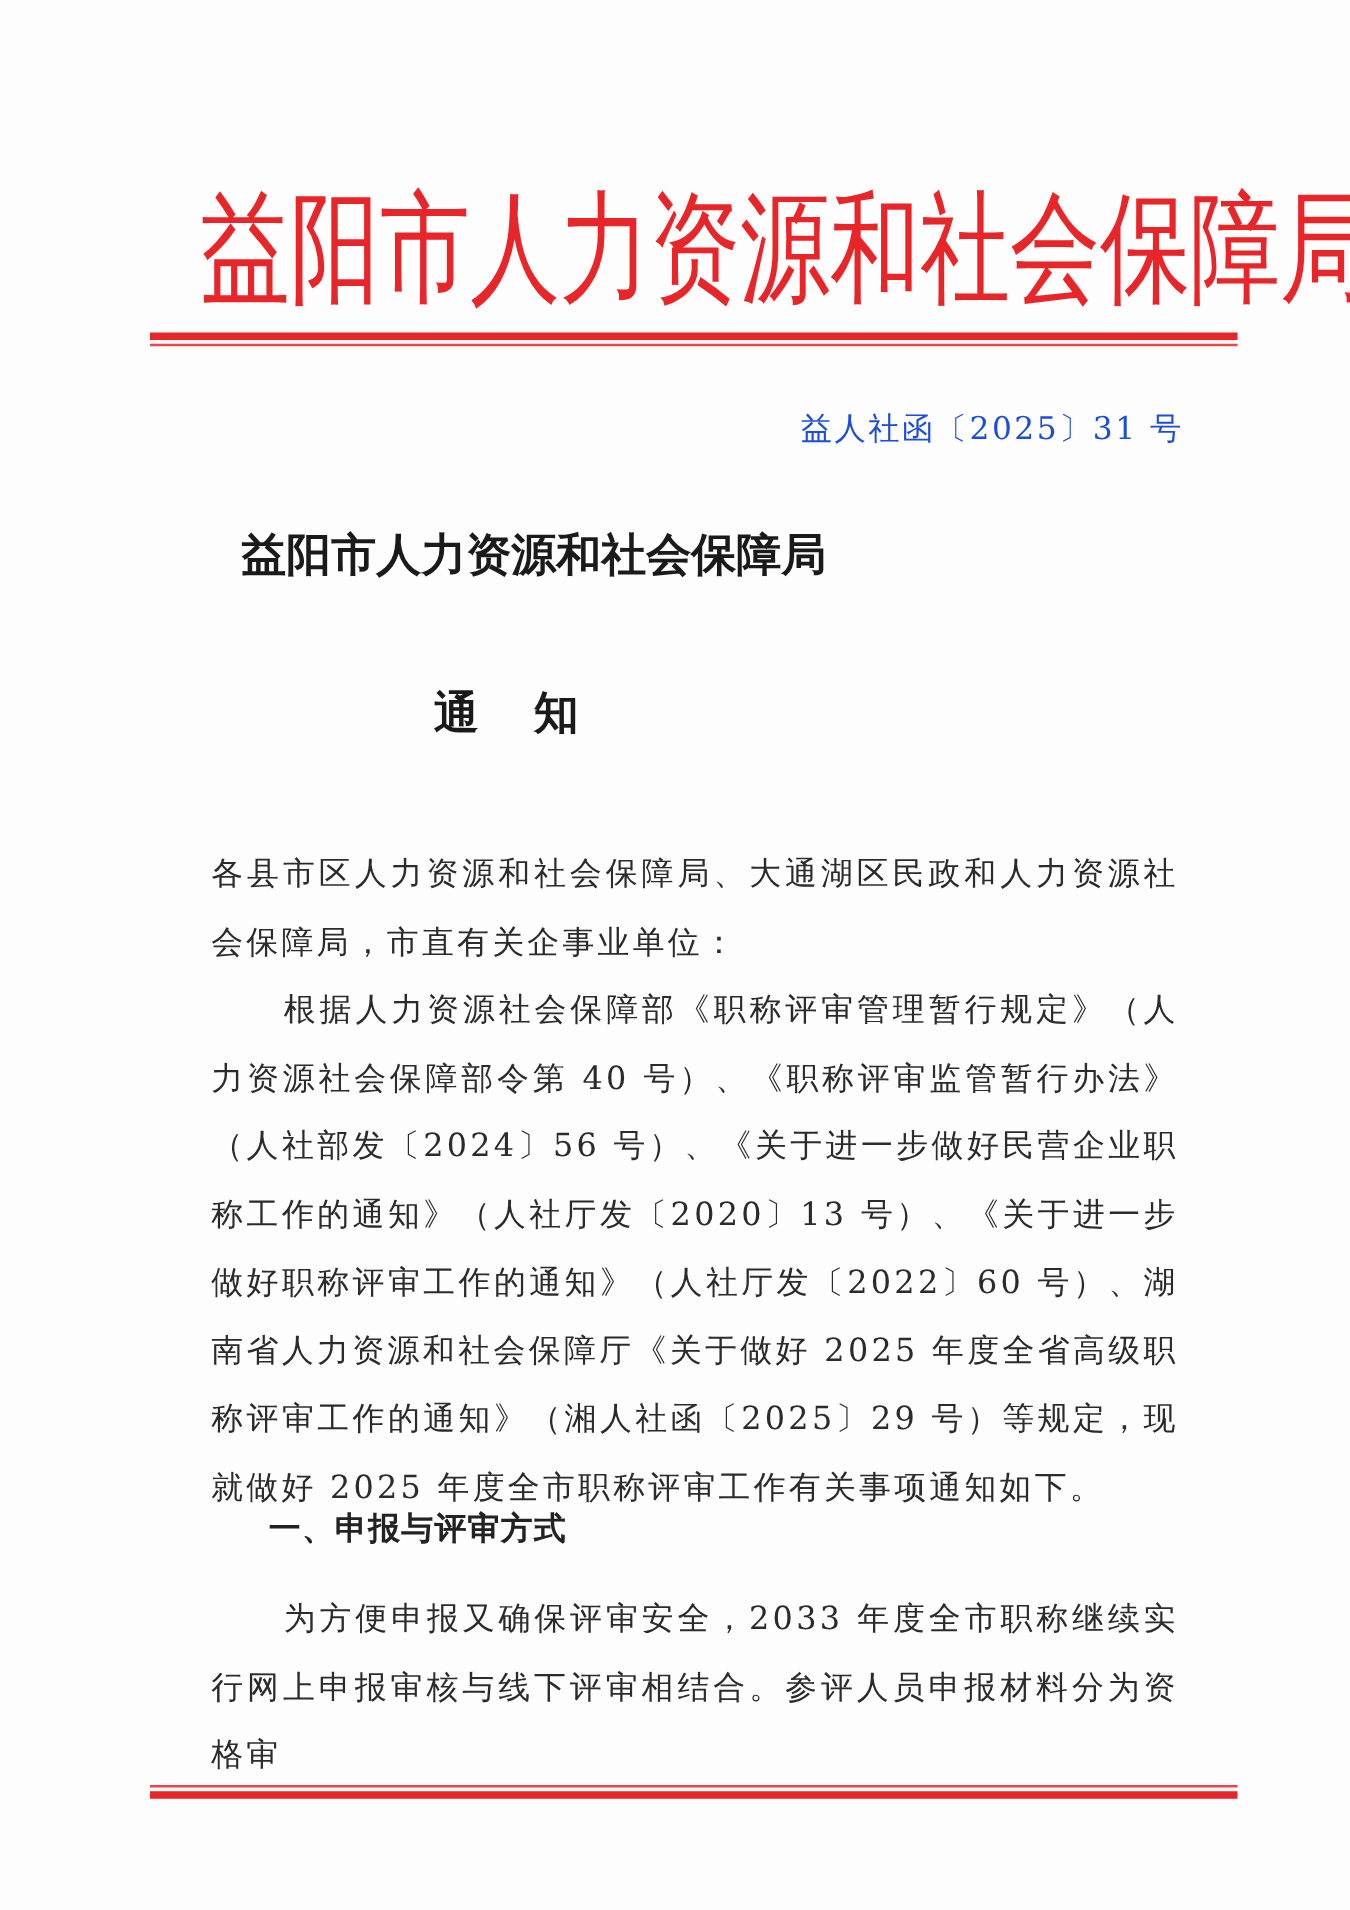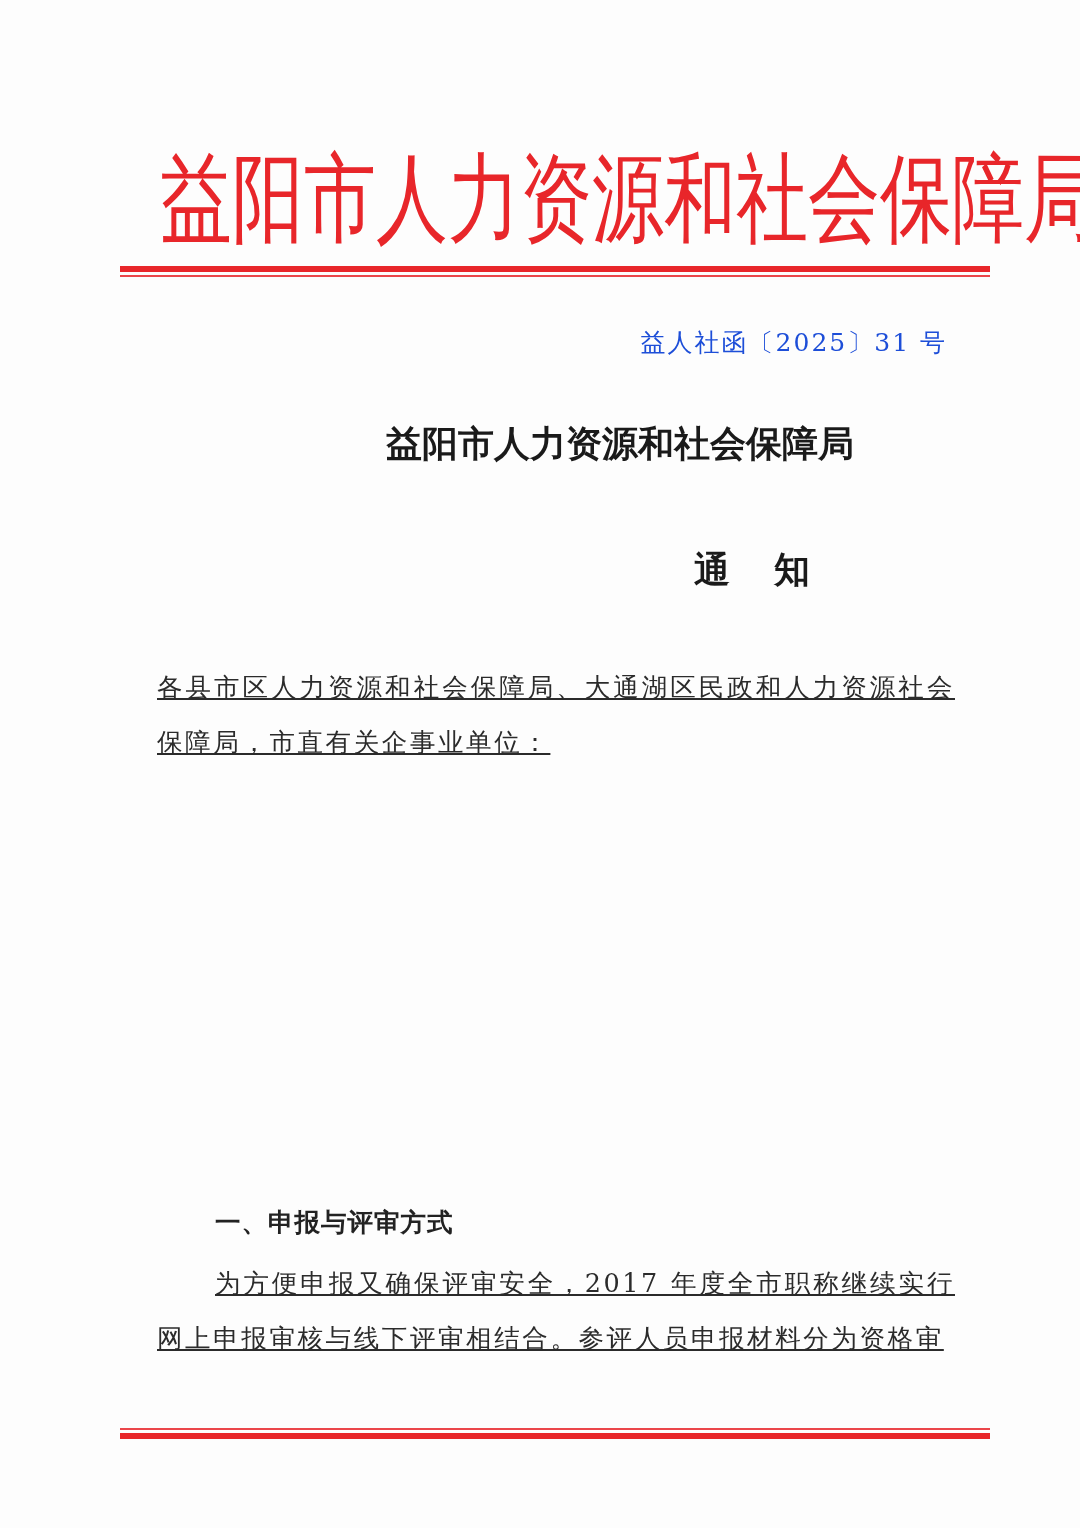--- a/index.html
+++ b/index.html
@@ -16,29 +16,29 @@
   .rule { position:absolute; left:120px; width:870px; }
   .rule .thick { height:6px; background:var(--red); }
   .rule .thin { height:2px; background:var(--red); opacity:0.85; }
   .rule .gap { height:3px; }
   .rule-top { top:266px; }
   .rule-bottom { top:1428px; }
 
   .docno { position:absolute; right:133px; top:326px; font-size:25px; color:#1d4ed8;
            letter-spacing:2px; }
 
-  .title { position:absolute; left:0; width:854px; text-align:right; font-weight:bold;
+  .title { position:absolute; left:0; width:854px; text-align:center; font-weight:bold;
            font-family:"DejaVu Serif", serif; color:#1a1a1a; font-size:36px; }
   .title-1 { top:420px; }
   .title-2 { top:484px; }
   .title-3 { top:546px; letter-spacing:44px; box-sizing:border-box; }
 
   .body { position:absolute; left:157px; width:798px; font-size:25.5px; line-height:54.5px;
           color:#2b2b2b; letter-spacing:2.6px; }
-  .body p { margin:0; text-align:justify; text-align-last:left;text-decoration:underline; }
+  .body p { margin:12px; text-align:justify; text-align-last:left; }
   .salutation { top:660px; }
   .para1 { top:769px; }
   .para1 p { text-indent:58px; }
   .heading-1 { position:absolute; left:215px; top:1205px; font-size:25.5px; font-weight:bold;
                font-family:Liberation Serif, serif; color:#222; letter-spacing:1px; }
   .para2 { top:1256px; }
   .para2 p { text-indent:58px; }
 </style>
 </head>
 <body>
@@ -69,25 +69,28 @@
 
   <div class="docno">益人社函〔2025〕31 号</div>
 
   <div class="title title-1">益阳市人力资源和社会保障局</div>
   <div class="title title-3">通知</div>
 
   <div class="body salutation">
     <p>各县市区人力资源和社会保障局、大通湖区民政和人力资源社会保障局，市直有关企事业单位：</p>
   </div>
 
+  <div class="body para1">
+    <p>根据人力资源社会保障部《职称评审管理暂行规定》（人力资源社会保障部令第 40 号）、《职称评审监管暂行办法》（人社部发〔2024〕56 号）、《关于进一步做好民营企业职称工作的通知》（人社厅发〔2020〕13 号）、《关于进一步做好职称评审工作的通知》（人社厅发〔2022〕60 号）、湖南省人力资源和社会保障厅《关于做好 2025 年度全省高级职称评审工作的通知》（湘人社函〔2025〕29 号）等规定，现就做好 2025 年度全市职称评审工作有关事项通知如下。</p>
+  </div>
 
   <div class="heading-1">一、申报与评审方式</div>
 
   <div class="body para2">
-    <p>为方便申报又确保评审安全，2017 年度全市职称继续实行网上申报审核与线下评审相结合。参评人员申报材料分为资格审</p>
+    <p>为方便申报又确保评审安全，2033 年度全市职称继续实行网上申报审核与线下评审相结合。参评人员申报材料分为资格审</p>
   </div>
 
   <div class="rule rule-bottom">
     <div class="thin"></div>
       <div class="gap"></div>
       <div class="thick"></div>
   </div>
 </div>
 
 </body></html>

